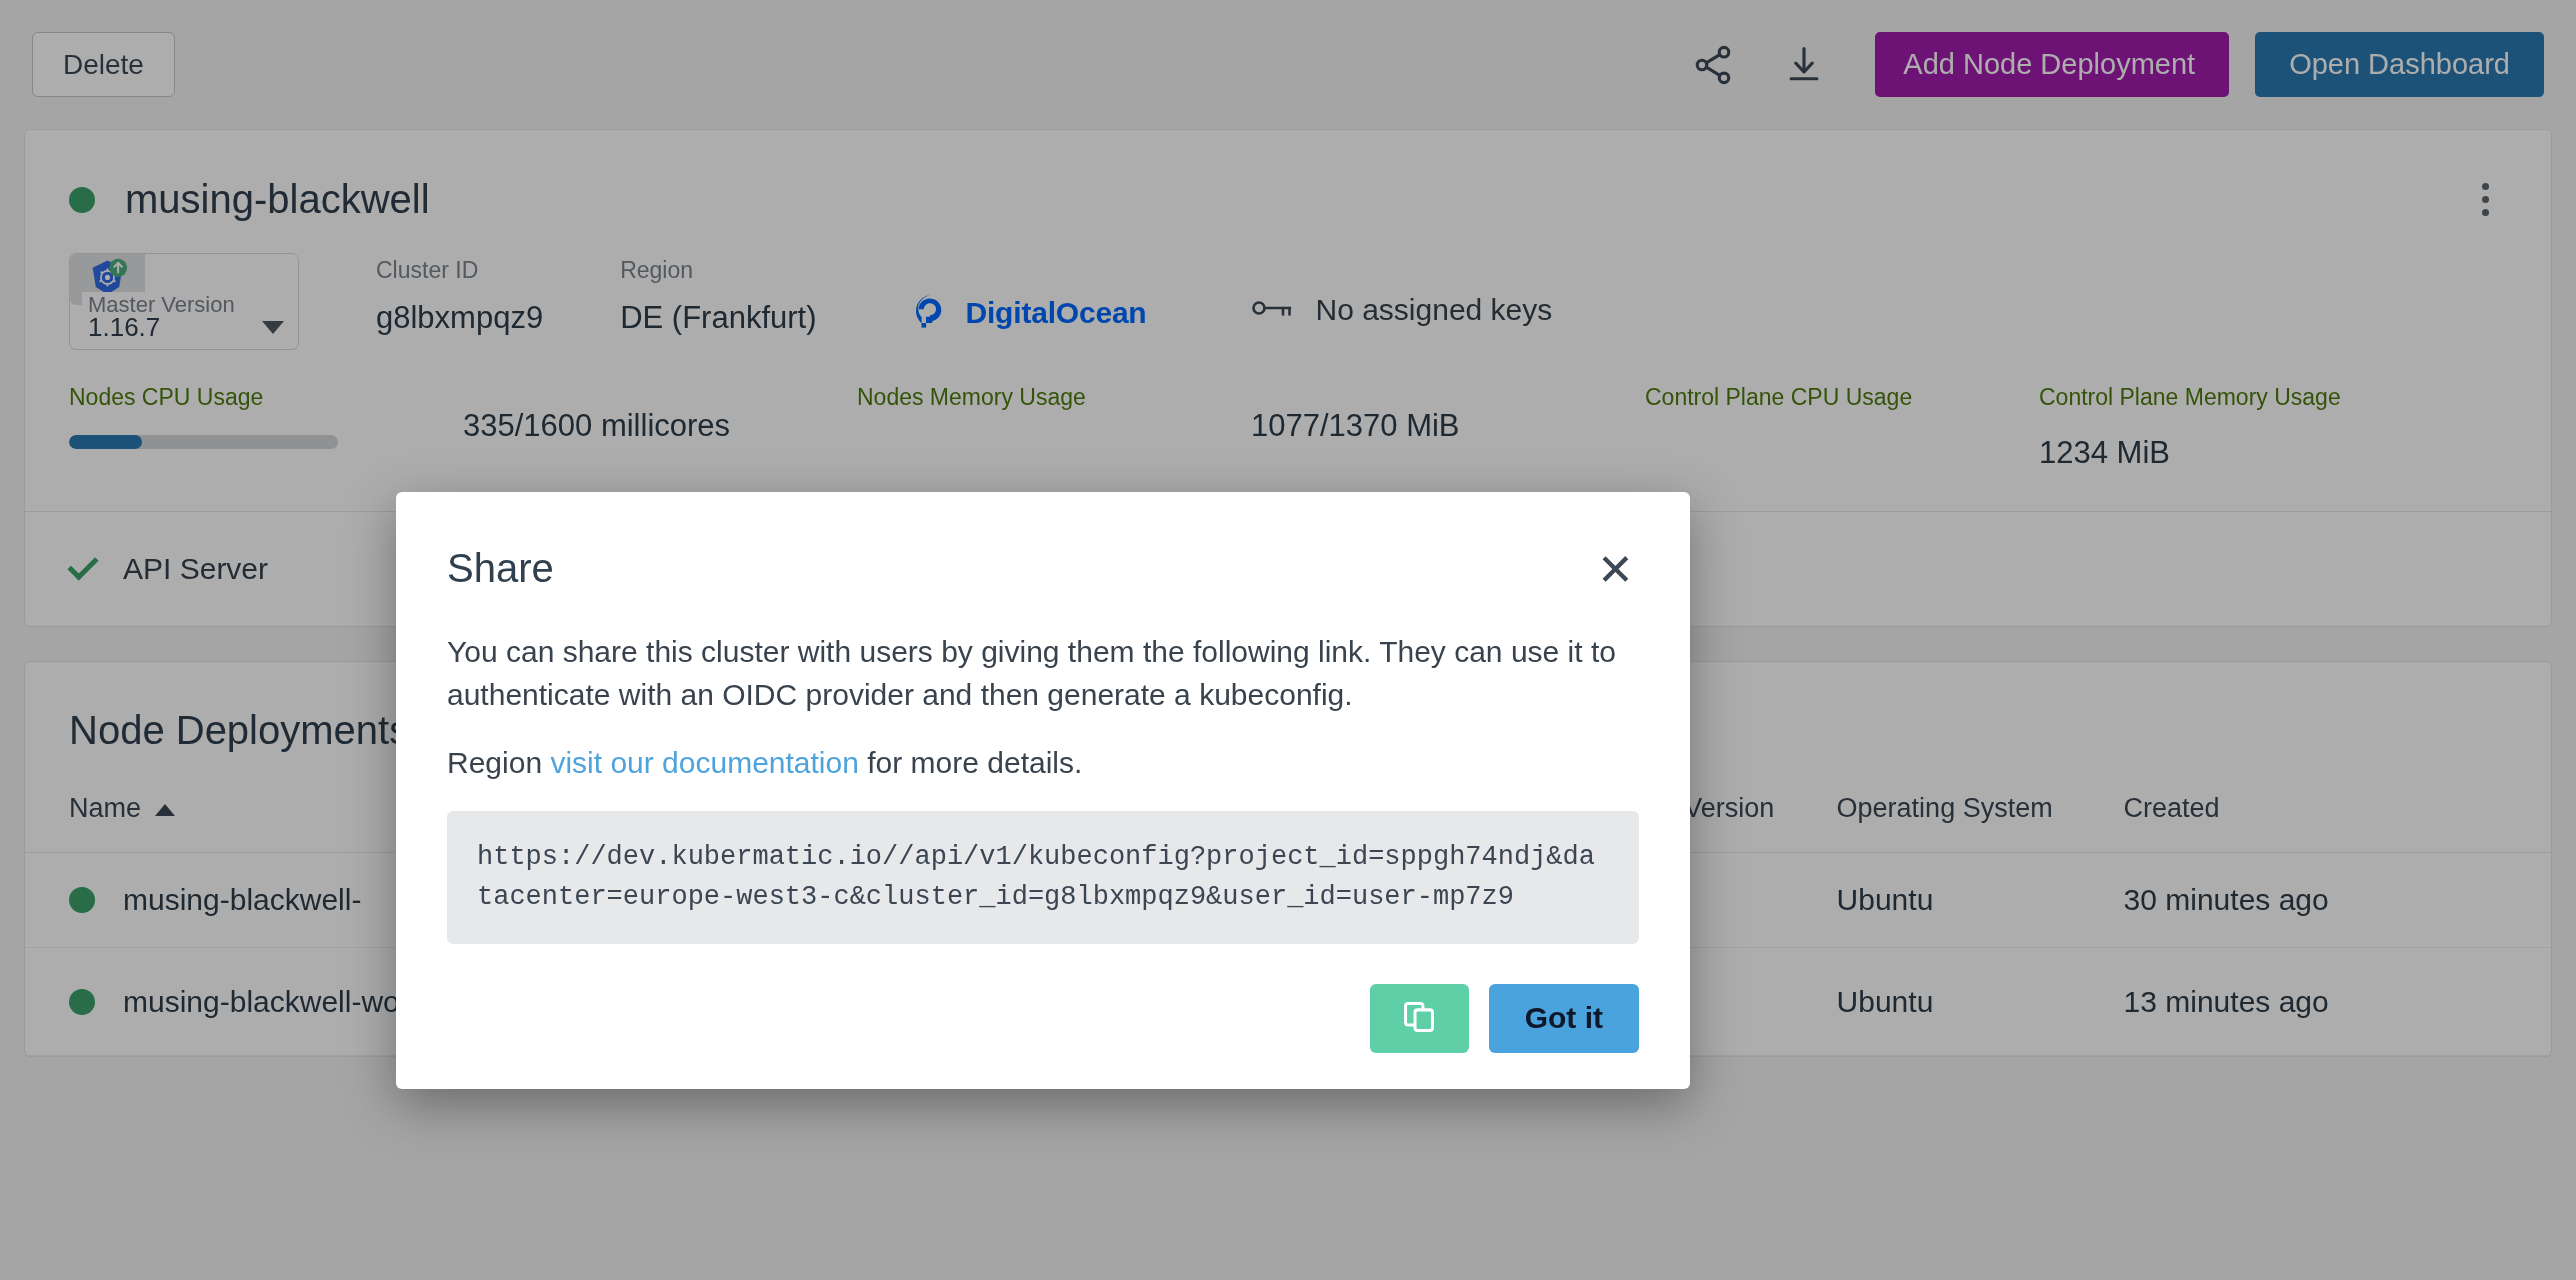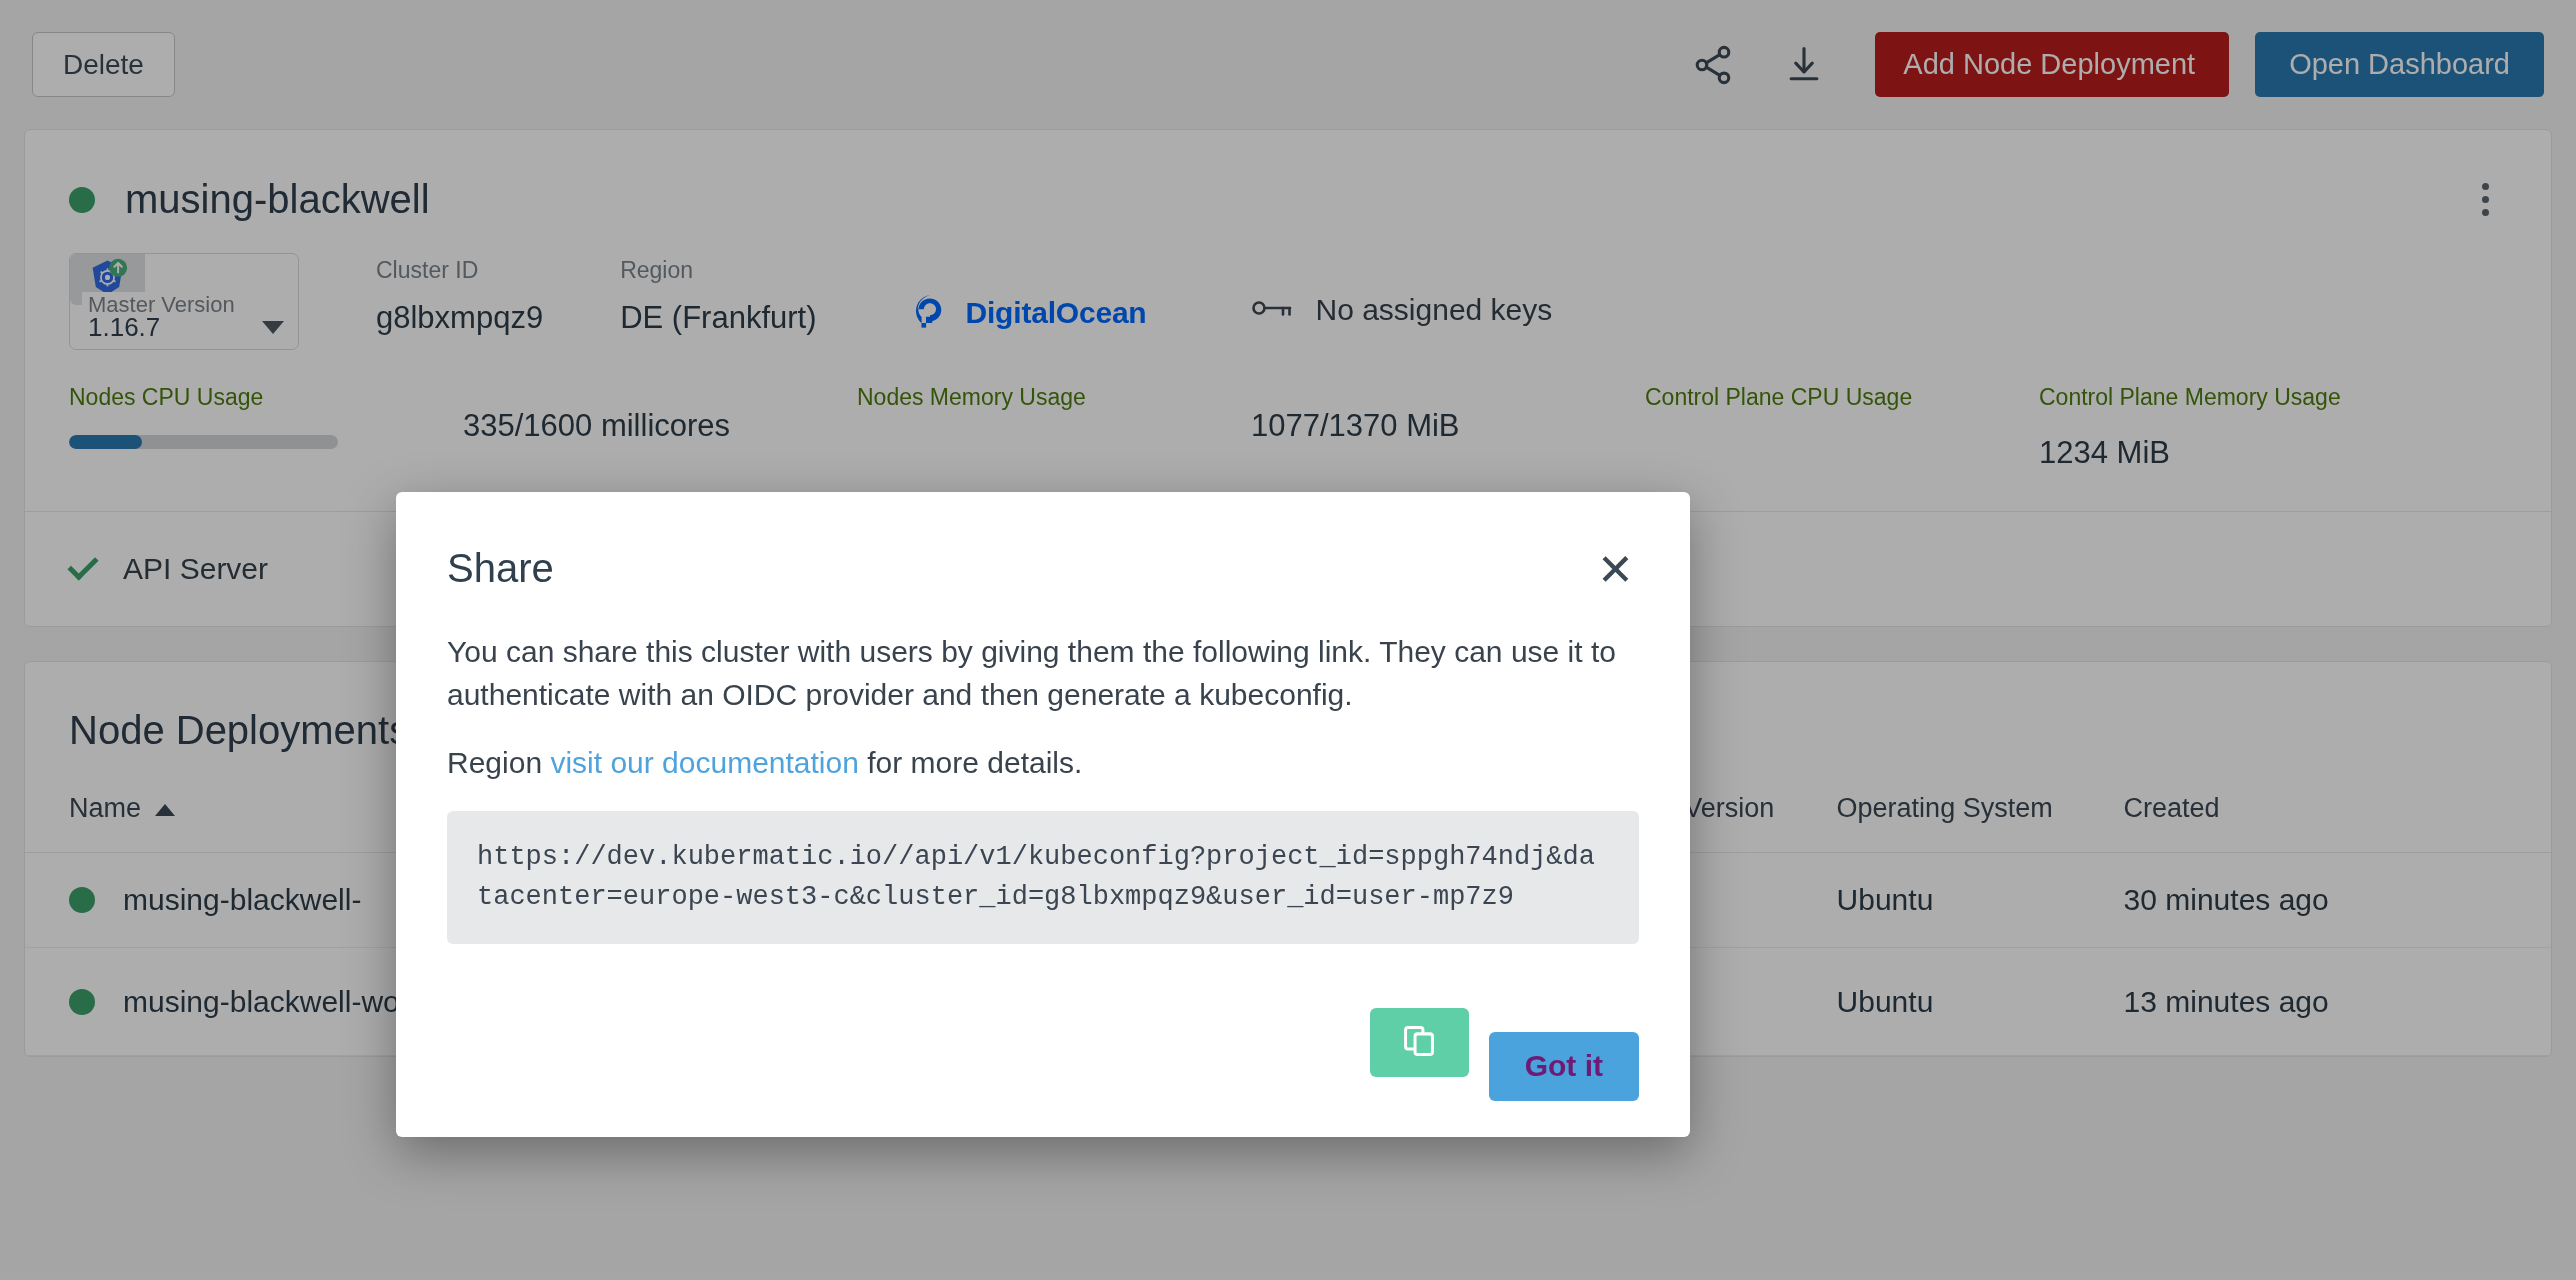--- a/index.html
+++ b/index.html
@@ -49,21 +49,21 @@
   }
   .btn-primary {
     height: 65px; border: none; border-radius: 5px;
     font-size: 29px; color: #fff;
     padding: 0 34px;
     cursor: pointer;
     font-family: "Liberation Sans", sans-serif;
     margin-left: 26px;
     white-space: nowrap;
   }
-  .btn-green { background: #b91c1c; padding-left: 28px; }
+  .btn-green { background: #a21caf; padding-left: 28px; }
   .btn-blue  { background: #2a7ab0; }
 
   
   .card {
     background: #fff;
     border: 1px solid #e3e5e8;
     border-radius: 6px;
     margin-bottom: 34px;
   }
 
@@ -257,24 +257,23 @@
   }
   .btn-copy {
     background: #5ecfa6; border: none; border-radius: 6px;
     width: 99px; height: 69px;
     display: flex; align-items: center; justify-content: center;
     cursor: pointer;
   }
   .btn-gotit {
     background: #4aa3dd; border: none; border-radius: 6px;
     height: 69px; padding: 0 36px;
-    color: #701a75; font-size: 30px; font-weight: bold;
+    color: #0f172a; font-size: 30px; font-weight: bold;
     cursor: pointer;
     font-family: "Liberation Sans", sans-serif;
-    margin-top: 48px;
   }
 </style>
 </head>
 <body>
 
 <div id="page-root">
 
   <div class="toolbar">
     <button class="btn-delete">Delete</button>
     <div class="toolbar-right">

